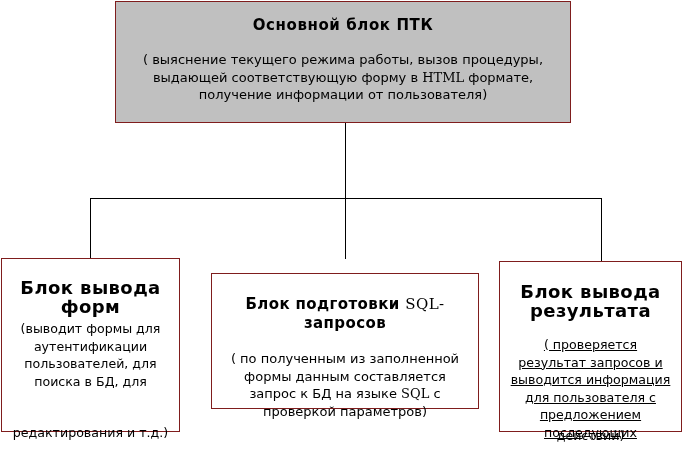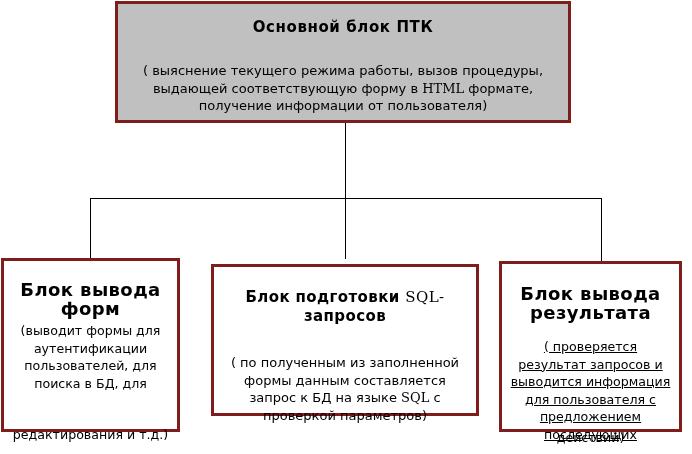--- a/index.html
+++ b/index.html
@@ -16,21 +16,21 @@
     width: 692px;
     height: 454px;
     overflow: hidden;
     background: #ffffff;
   }
 
   
   .box {
     position: absolute;
     box-sizing: border-box;
-    border: 3px solid #7f1d1d;
+    border: 1px solid #7f1d1d;
     text-align: center;
   }
   .box.root {
     background: #c0c0c0;
   }
   .box.leaf {
     background: #ffffff;
   }
 
   
@@ -43,36 +43,36 @@
   #root-title {
     font-weight: bold;
     font-size: 15px;
     letter-spacing: 0.6px;
     margin-top: 14px;
     line-height: 18px;
   }
   #root-desc {
     font-size: 13.0px;
     line-height: 17.5px;
-    margin-top: 26px;
+    margin-top: 17px;
     padding: 0 6px;
   }
 
   
   #box-forms {
     left: 1px;
     top: 258px;
     width: 179px;
     height: 174px;
   }
   #box-sql {
     left: 211px;
-    top: 264px;
+    top: 273px;
     width: 268px;
-    height: 152px;
+    height: 136px;
   }
   #box-result {
     left: 499px;
     top: 261px;
     width: 183px;
     height: 171px;
   }
 
   .leaf-title {
     font-weight: bold;
@@ -82,21 +82,21 @@
   }
   #box-forms .leaf-title { margin-top: 19px; }
   #box-sql .leaf-title   { margin-top: 21px; font-size: 15px; }
   #box-result .leaf-title{ margin-top: 20px; }
 
   .leaf-desc {
     font-size: 12.6px;
     line-height: 17.5px;
   }
   #box-forms .leaf-desc  { margin-top: 4px; }
-  #box-sql .leaf-desc    { margin-top: 28px; font-size: 13px; }
+  #box-sql .leaf-desc    { margin-top: 17px; font-size: 13px; }
   #box-result .leaf-desc { margin-top: 16px; text-decoration: underline; }
 
   
   .overflow-text {
     position: absolute;
     left: 0;
     width: 100%;
     text-align: center;
     font-size: 12.6px;
     line-height: 17.5px;

